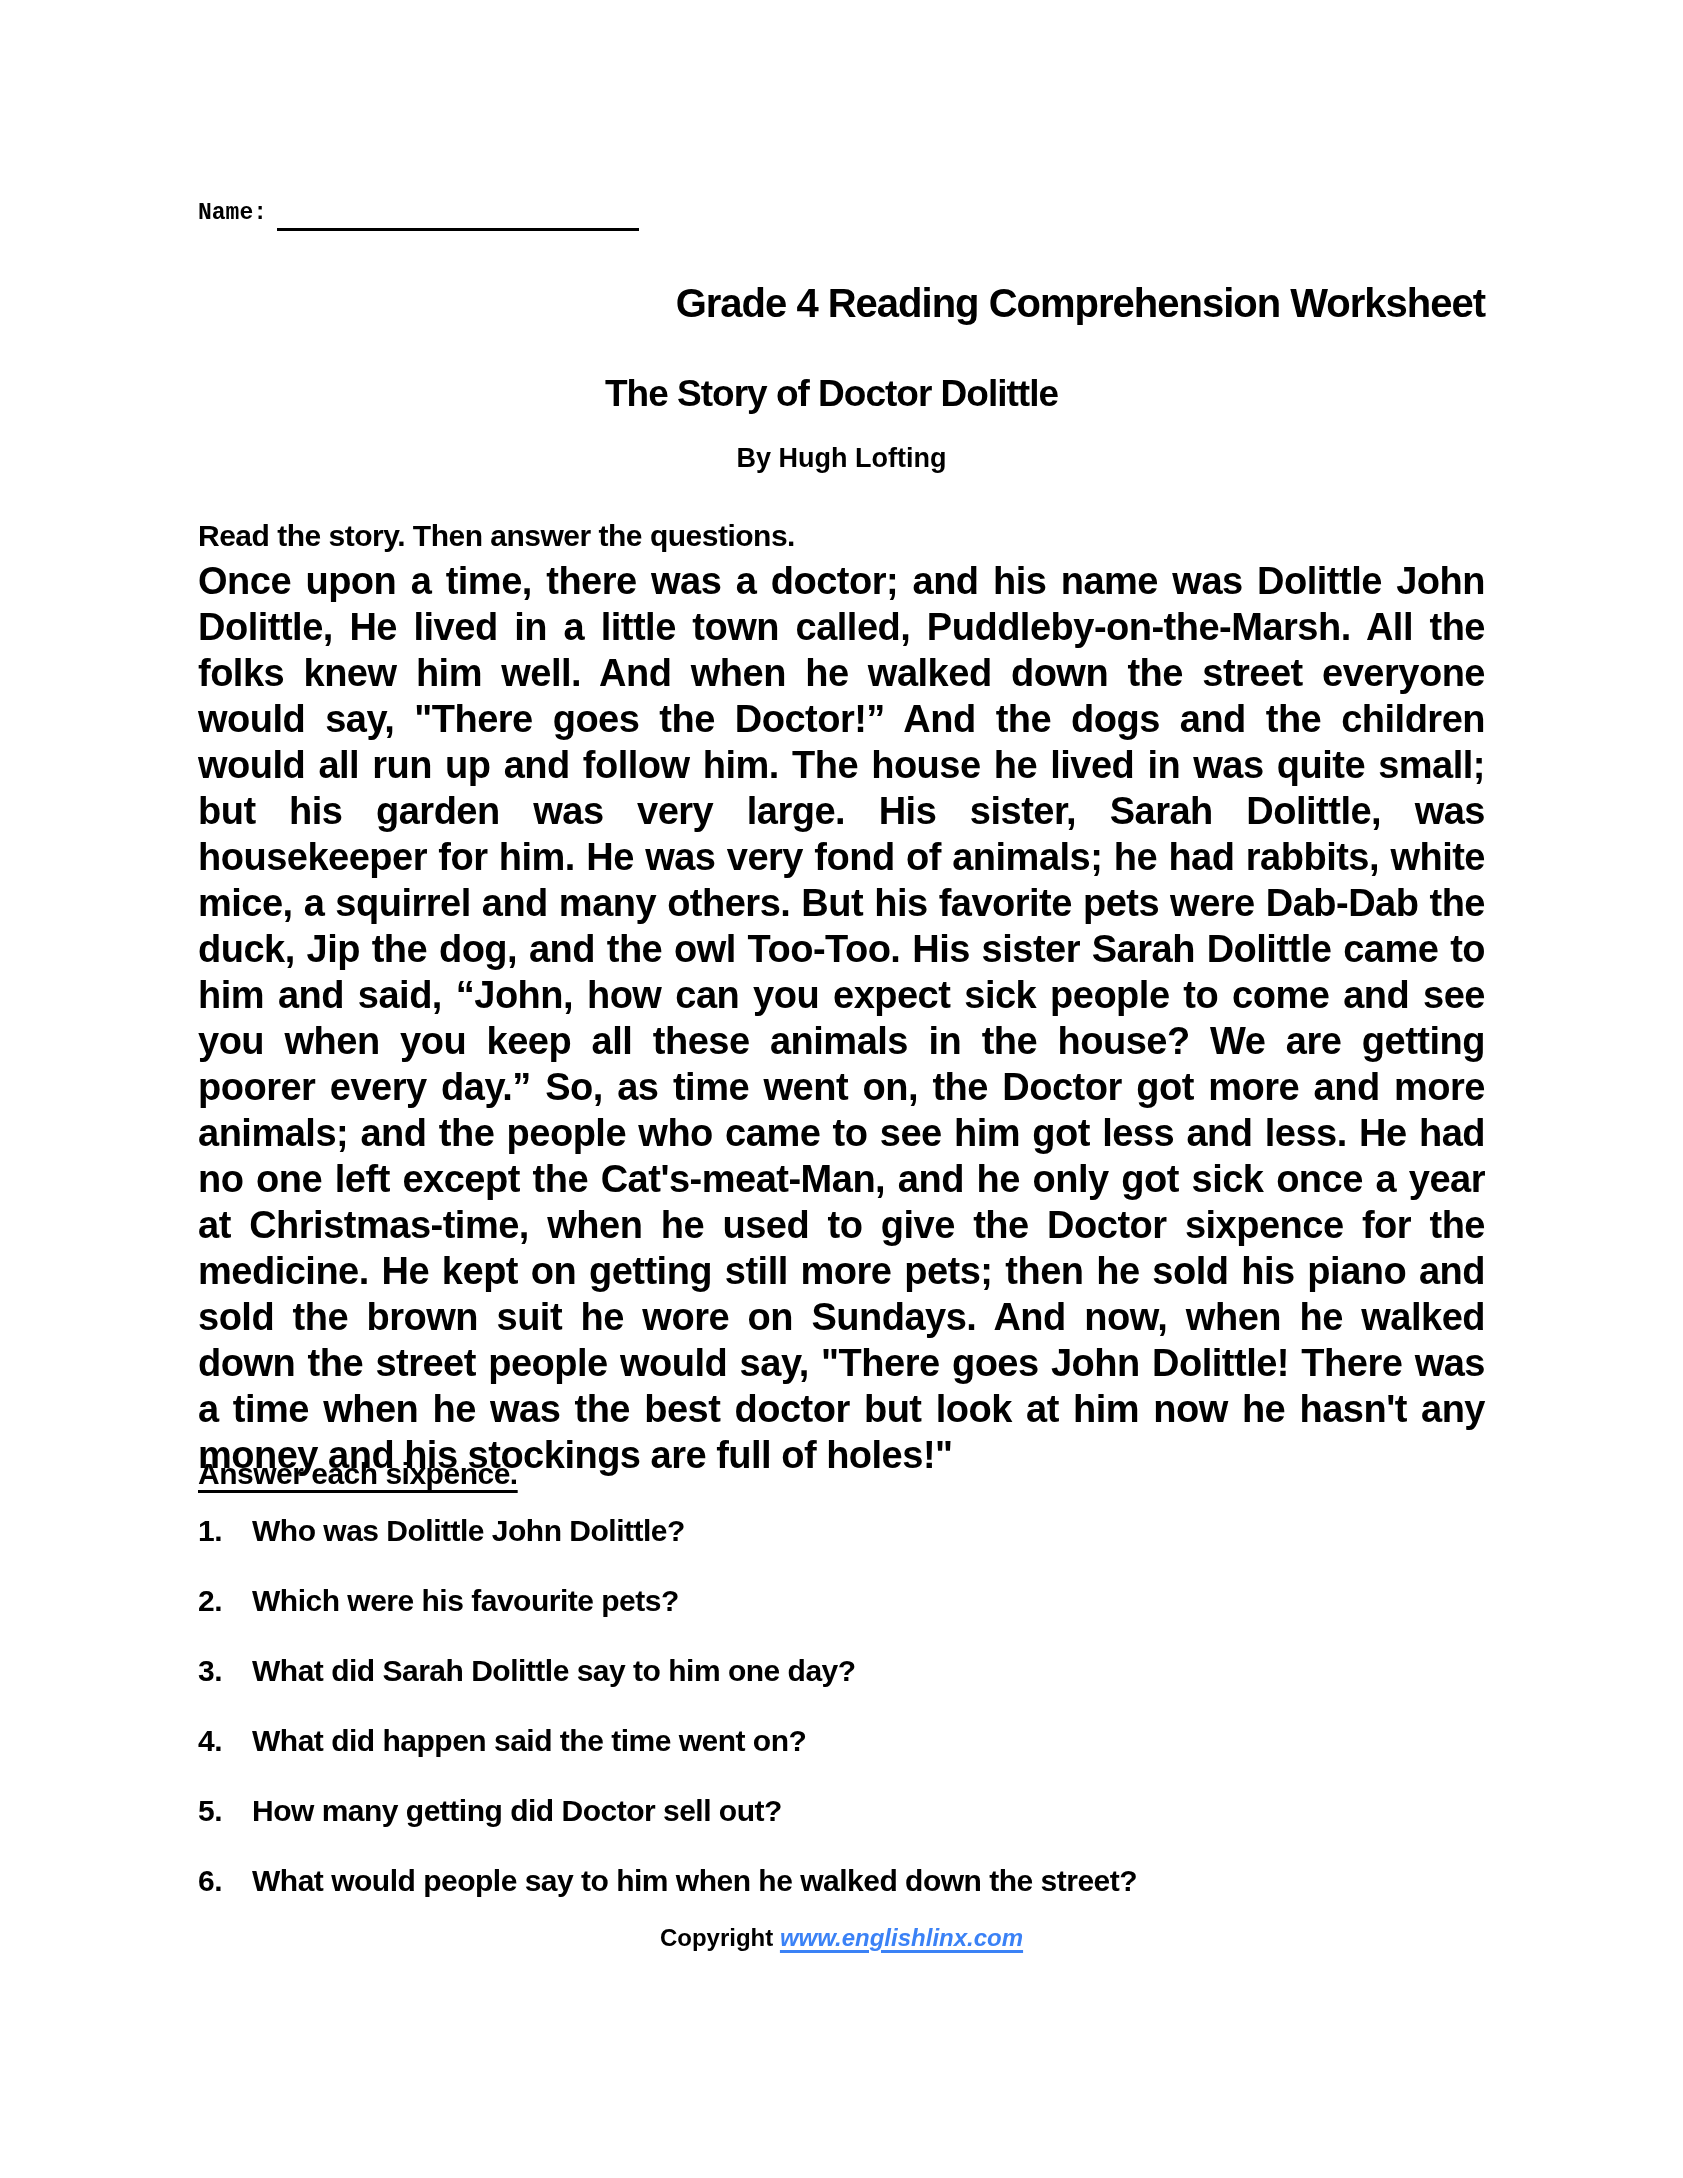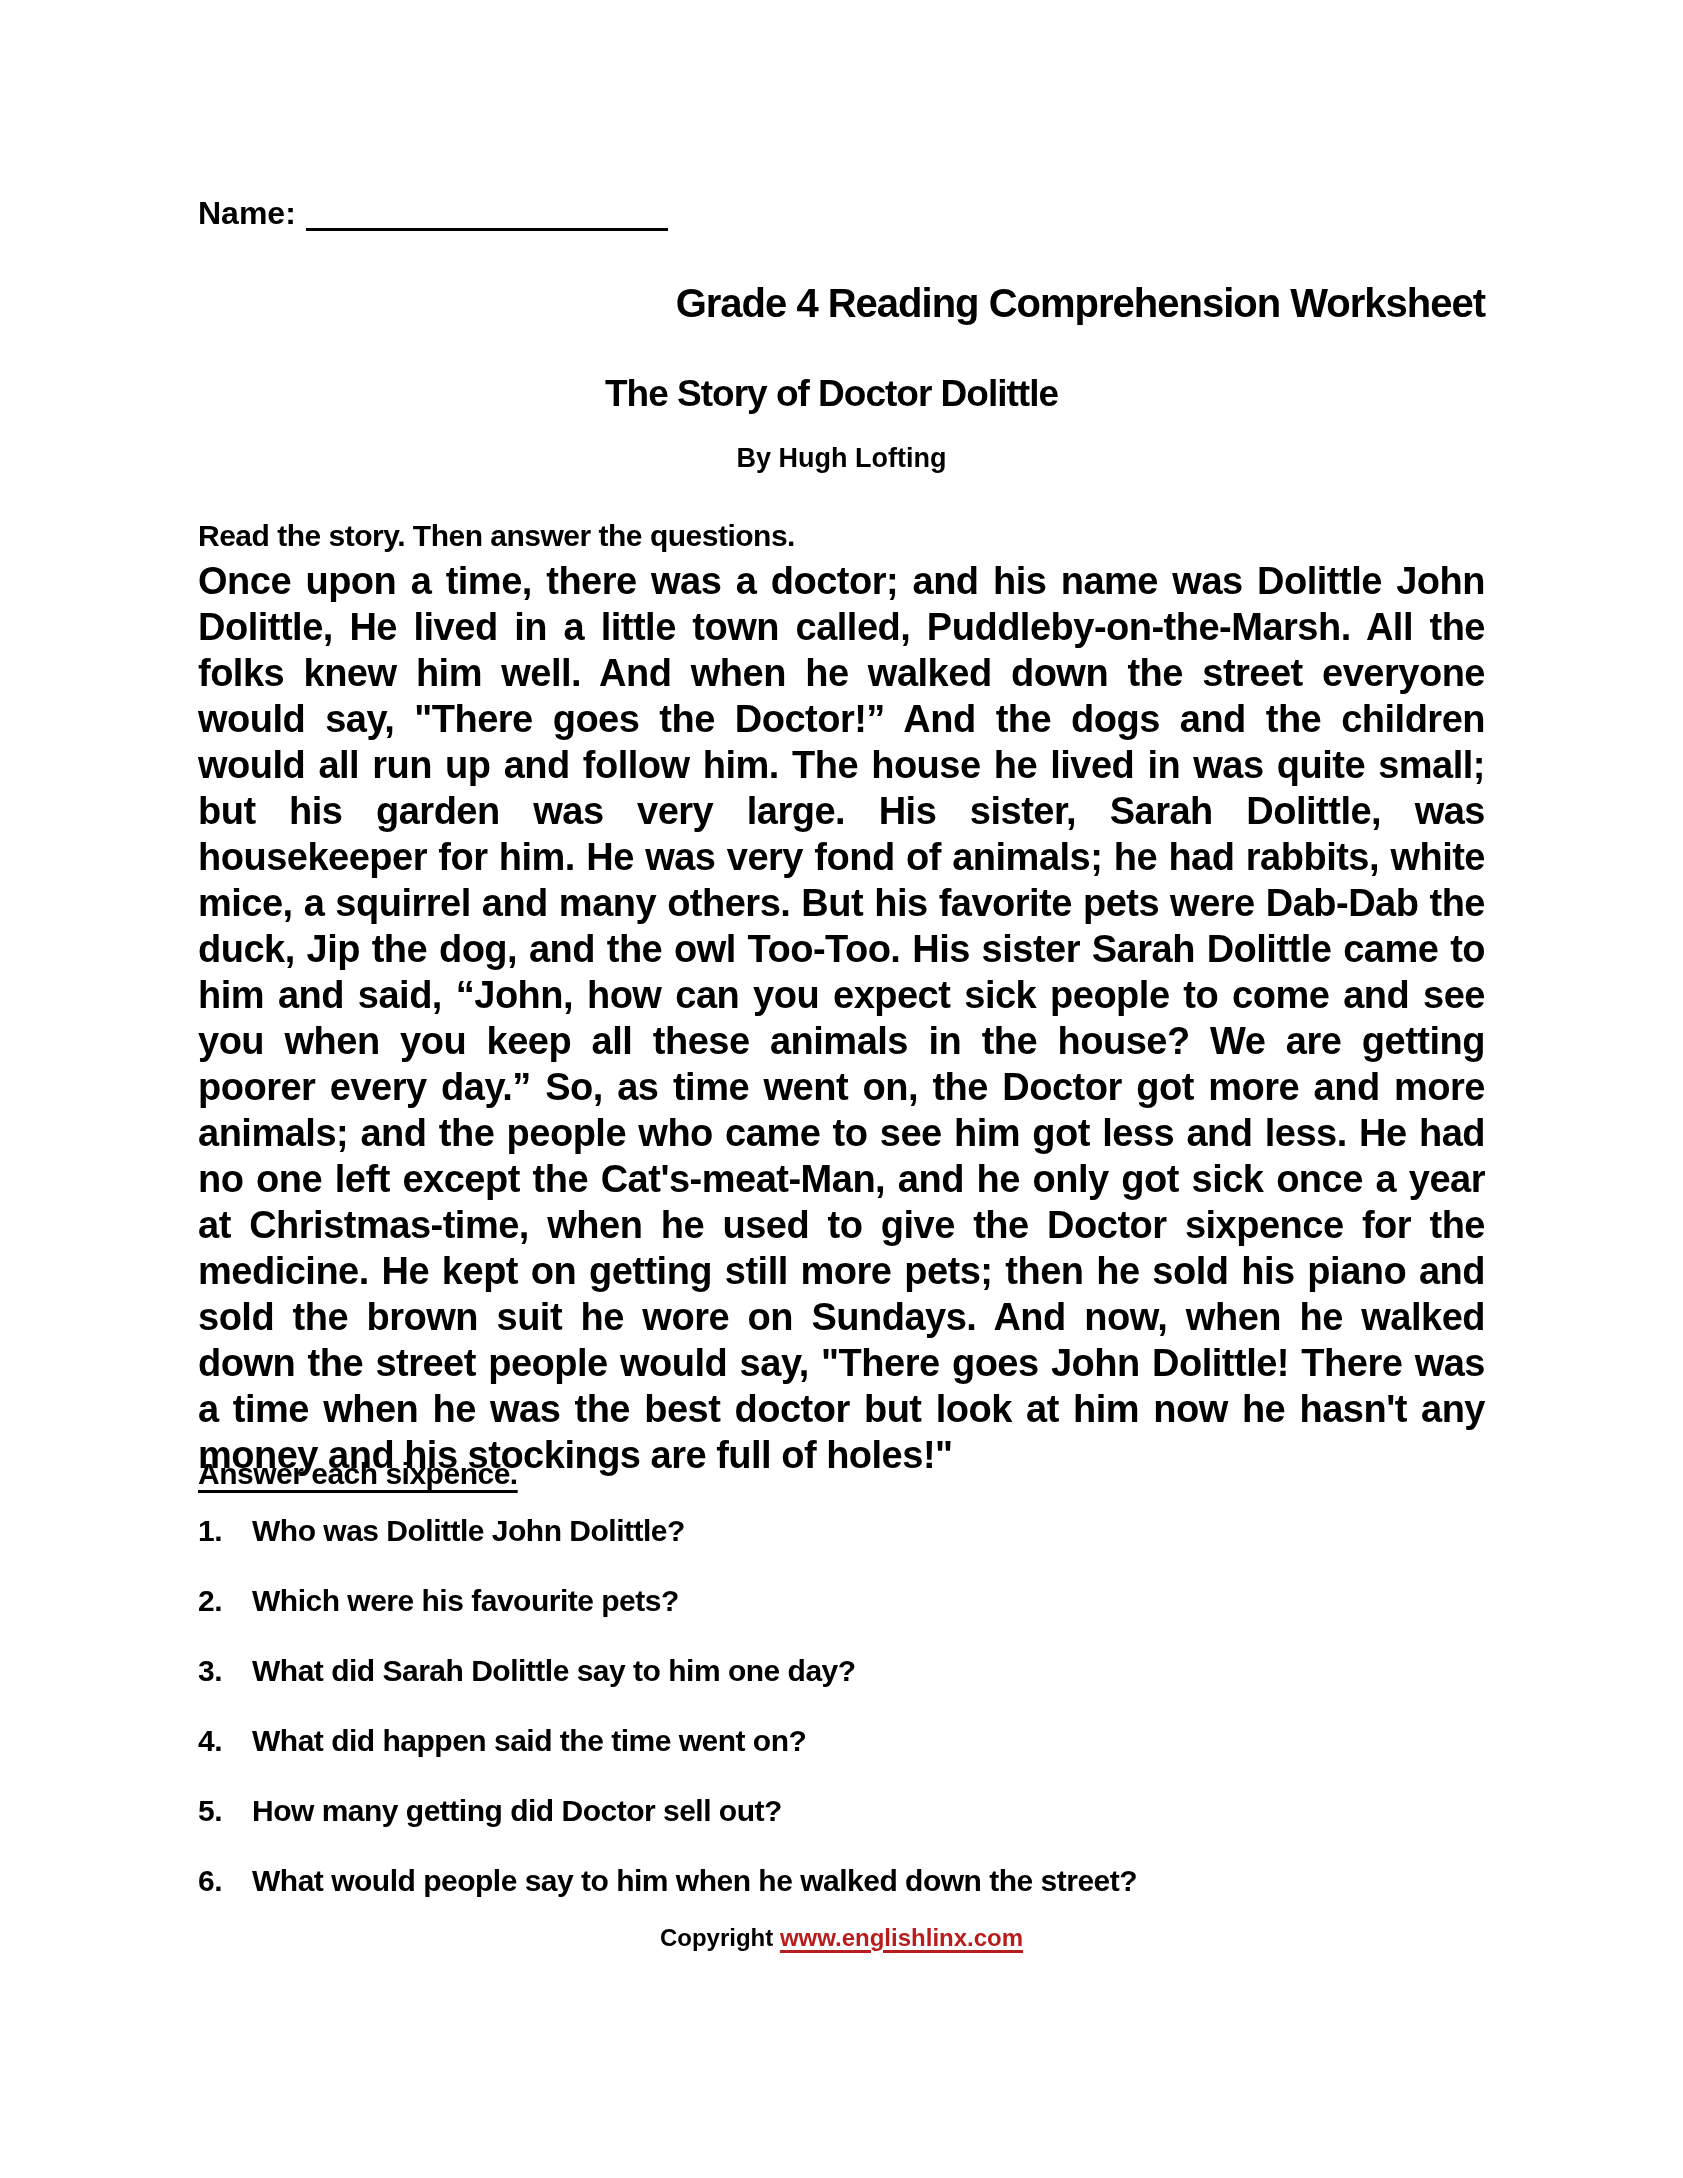--- a/index.html
+++ b/index.html
@@ -19,22 +19,23 @@
     overflow: hidden;
   }
   
   .header-row {
     position: absolute;
     top: 194px;
     left: 198px;
     width: 1287px;
     display: flex;
     align-items: flex-end;
-    font-size: 32px;
+    font-size: 23px;
     line-height: 36px;
+    font-family: Liberation Mono, monospace;
   }
   .field {
     display: flex;
     align-items: flex-end;
   }
   .field-label { white-space: nowrap; }
   .blank-line {
     display: inline-block;
     border-bottom: 3px solid #000;
     height: 34px;
@@ -185,17 +186,17 @@
       </li>
       <li class="question-item">
         <span class="q-num">6.</span>
         <span class="q-text">What would people say to him when he walked down the street?</span>
       </li>
     </ol>
   </div>
 
   <div class="footer">
     <span>Copyright</span>
-    <a class="footer-link" style="color: #b91c1c;">www.englishlinx.com</a>
+    <a class="footer-link" style="color: #3b82f6; font-style: italic;">www.englishlinx.com</a>
   </div>
 
 </div>
 
 
 </body></html>

